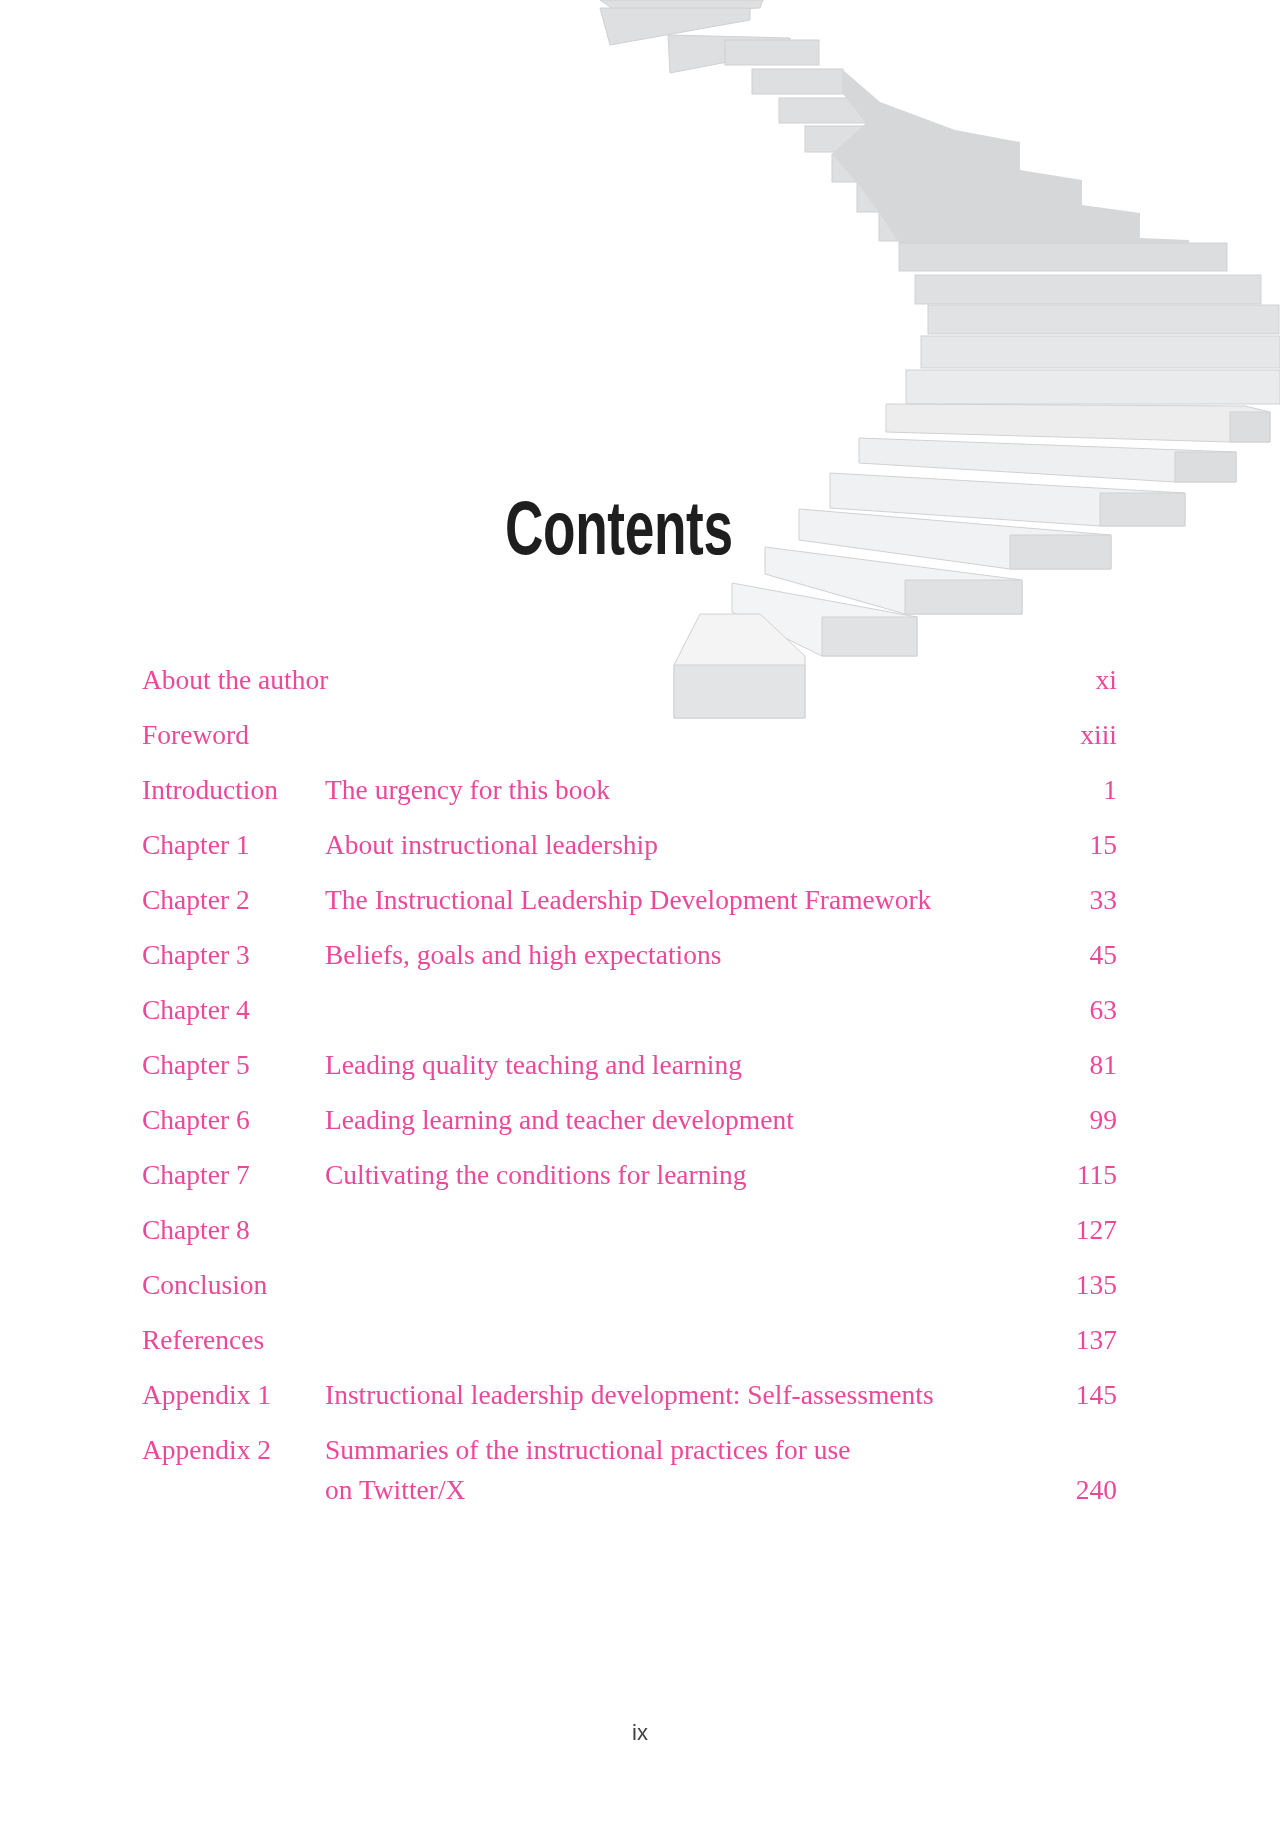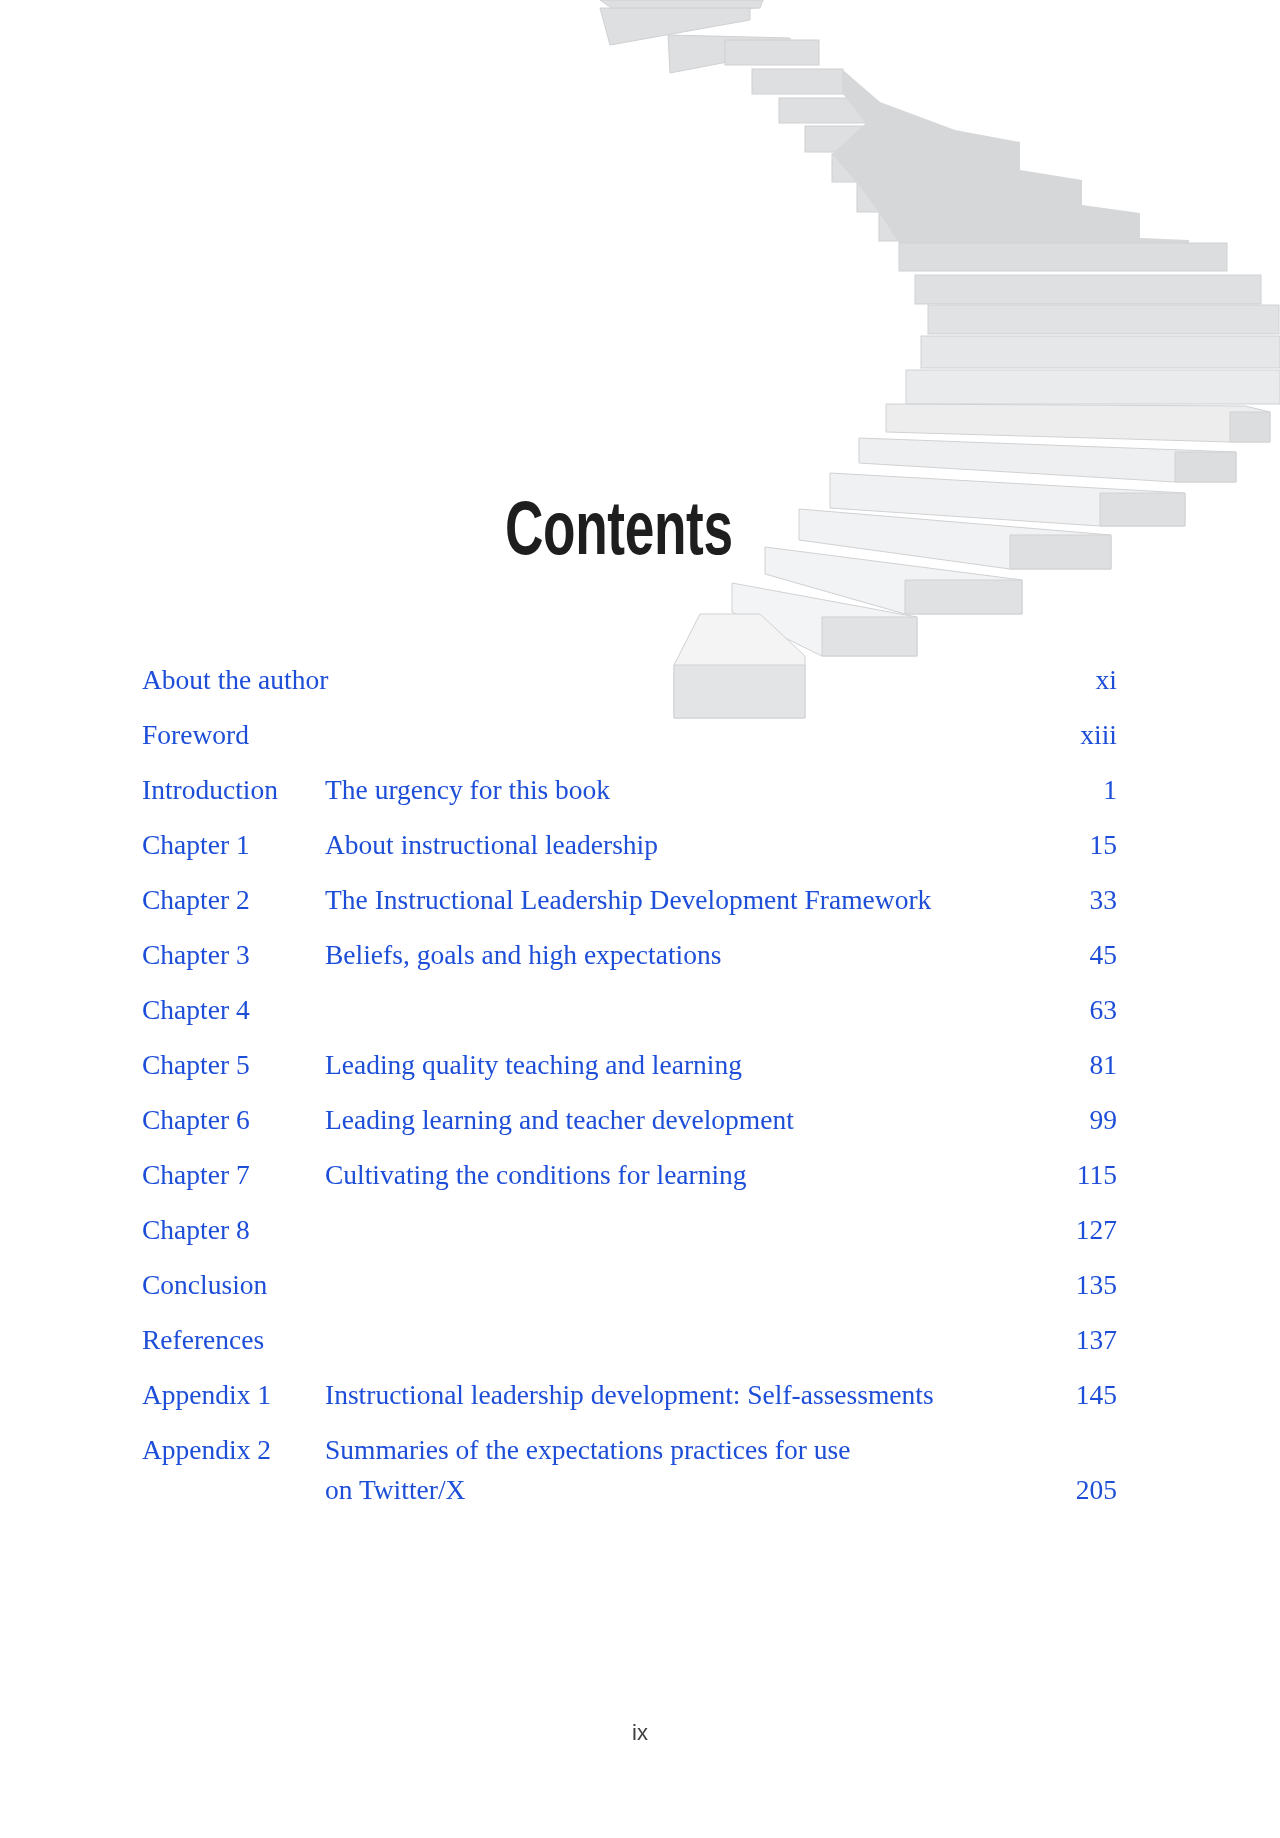--- a/index.html
+++ b/index.html
@@ -7,21 +7,21 @@
   .stairs { position:absolute; left:0; top:0; width:1280px; height:740px; }
   .title {
     position:absolute; left:505px; top:488px; width:250px; height:80px;
     font-family:"Liberation Sans", sans-serif; font-weight:bold; font-size:76px;
     color:#1e1e1e; line-height:80px; white-space:nowrap;
     transform-origin:left top; transform:scaleX(0.70); letter-spacing:-0.5px;
   }
   .toc { position:absolute; left:0; top:0; width:1280px; }
   .row {
     position:absolute; left:0; width:1280px; height:40px;
-    font-family:"Liberation Serif", serif; font-size:27.5px; color:#1d4ed8;
+    font-family:"Liberation Serif", serif; font-size:27.5px; color:#ec4899;
     line-height:40px;
   }
   .label { position:absolute; left:142px; white-space:nowrap; }
   .entry { position:absolute; left:325px; white-space:nowrap; }
   .page { position:absolute; right:163px; text-align:left; white-space:nowrap; }
   .line2 { position:absolute; left:325px; top:40px; white-space:nowrap; }
   .folio {
     position:absolute; left:600px; width:80px; top:1720px; text-align:center;
     font-family:"Liberation Sans", sans-serif; font-size:22px; color:#404040;
   }
@@ -137,19 +137,19 @@
     <span class="label">References</span>
     <span class="page">137</span>
   </div>
   <div class="row" style="top:1375px">
     <span class="label">Appendix 1</span>
     <span class="entry">Instructional leadership development: Self-assessments</span>
     <span class="page">145</span>
   </div>
   <div class="row" style="top:1430px; height:80px">
     <span class="label">Appendix 2</span>
-    <span class="entry">Summaries of the expectations practices for use</span>
+    <span class="entry">Summaries of the instructional practices for use</span>
     <span class="line2">on Twitter/X</span>
-    <span class="page" style="top:40px">205</span>
+    <span class="page" style="top:40px">240</span>
   </div>
 </div>
 
 <div class="folio">ix</div>
 
 </body></html>

